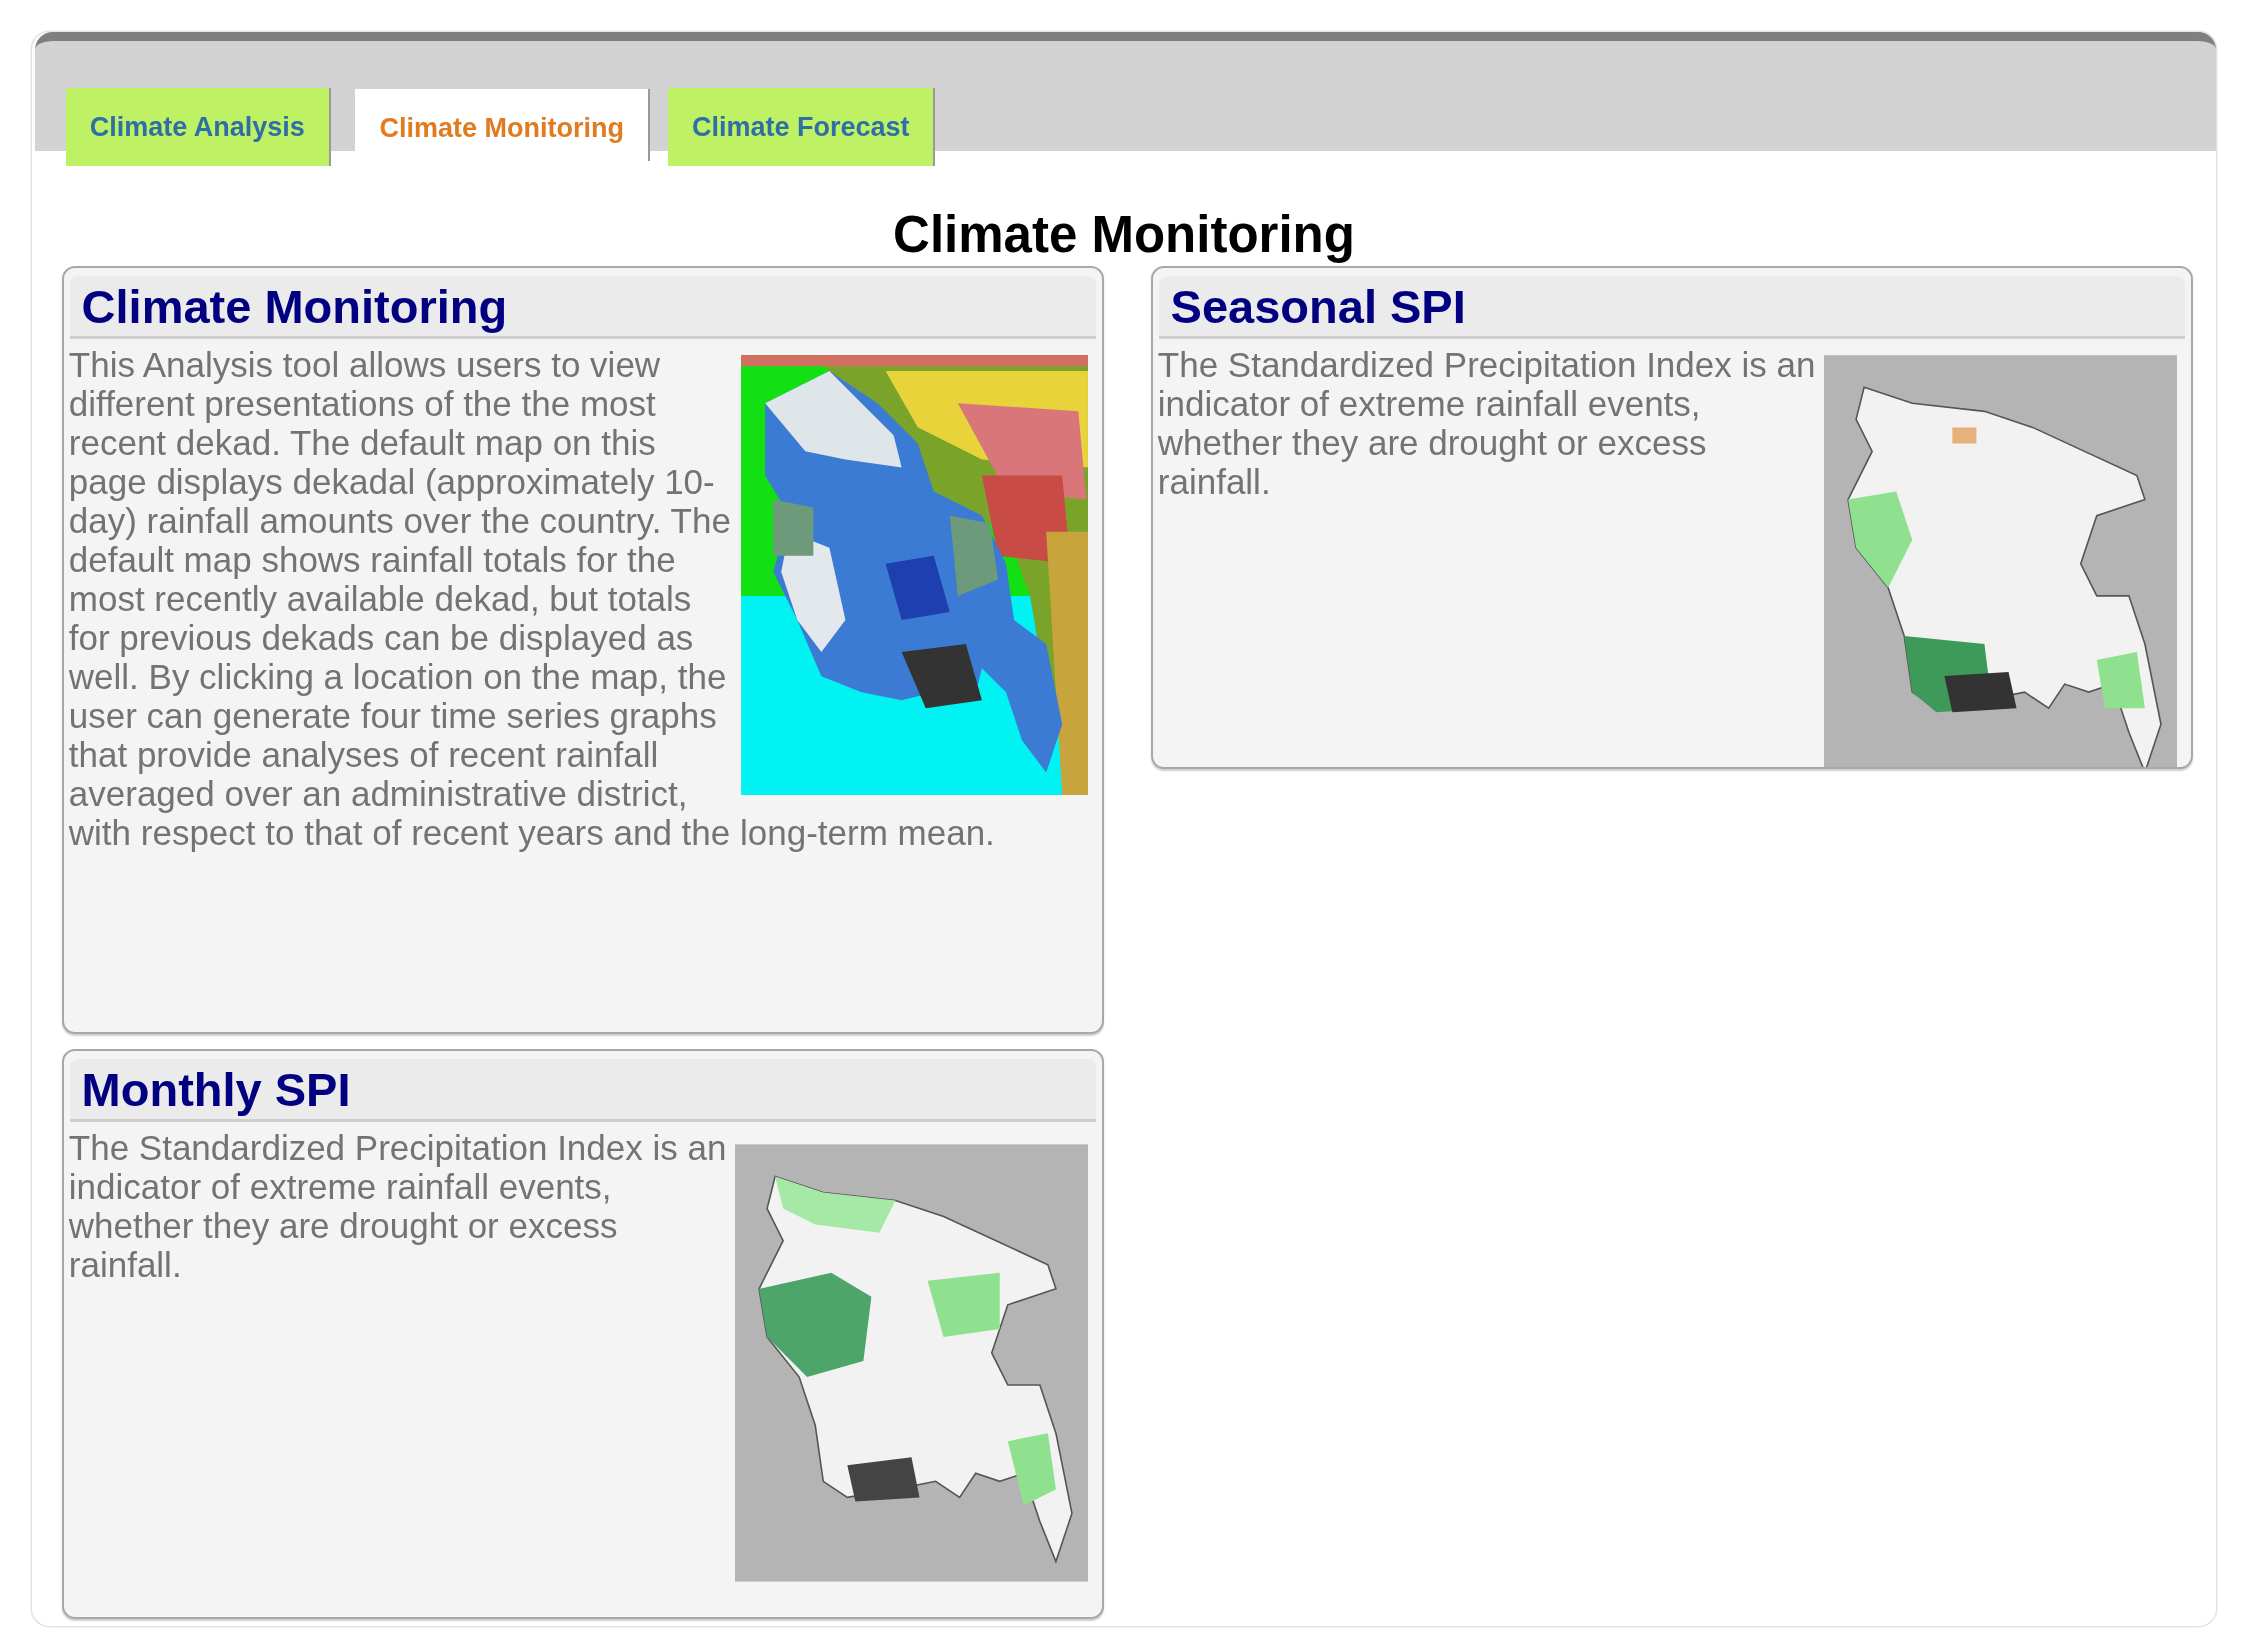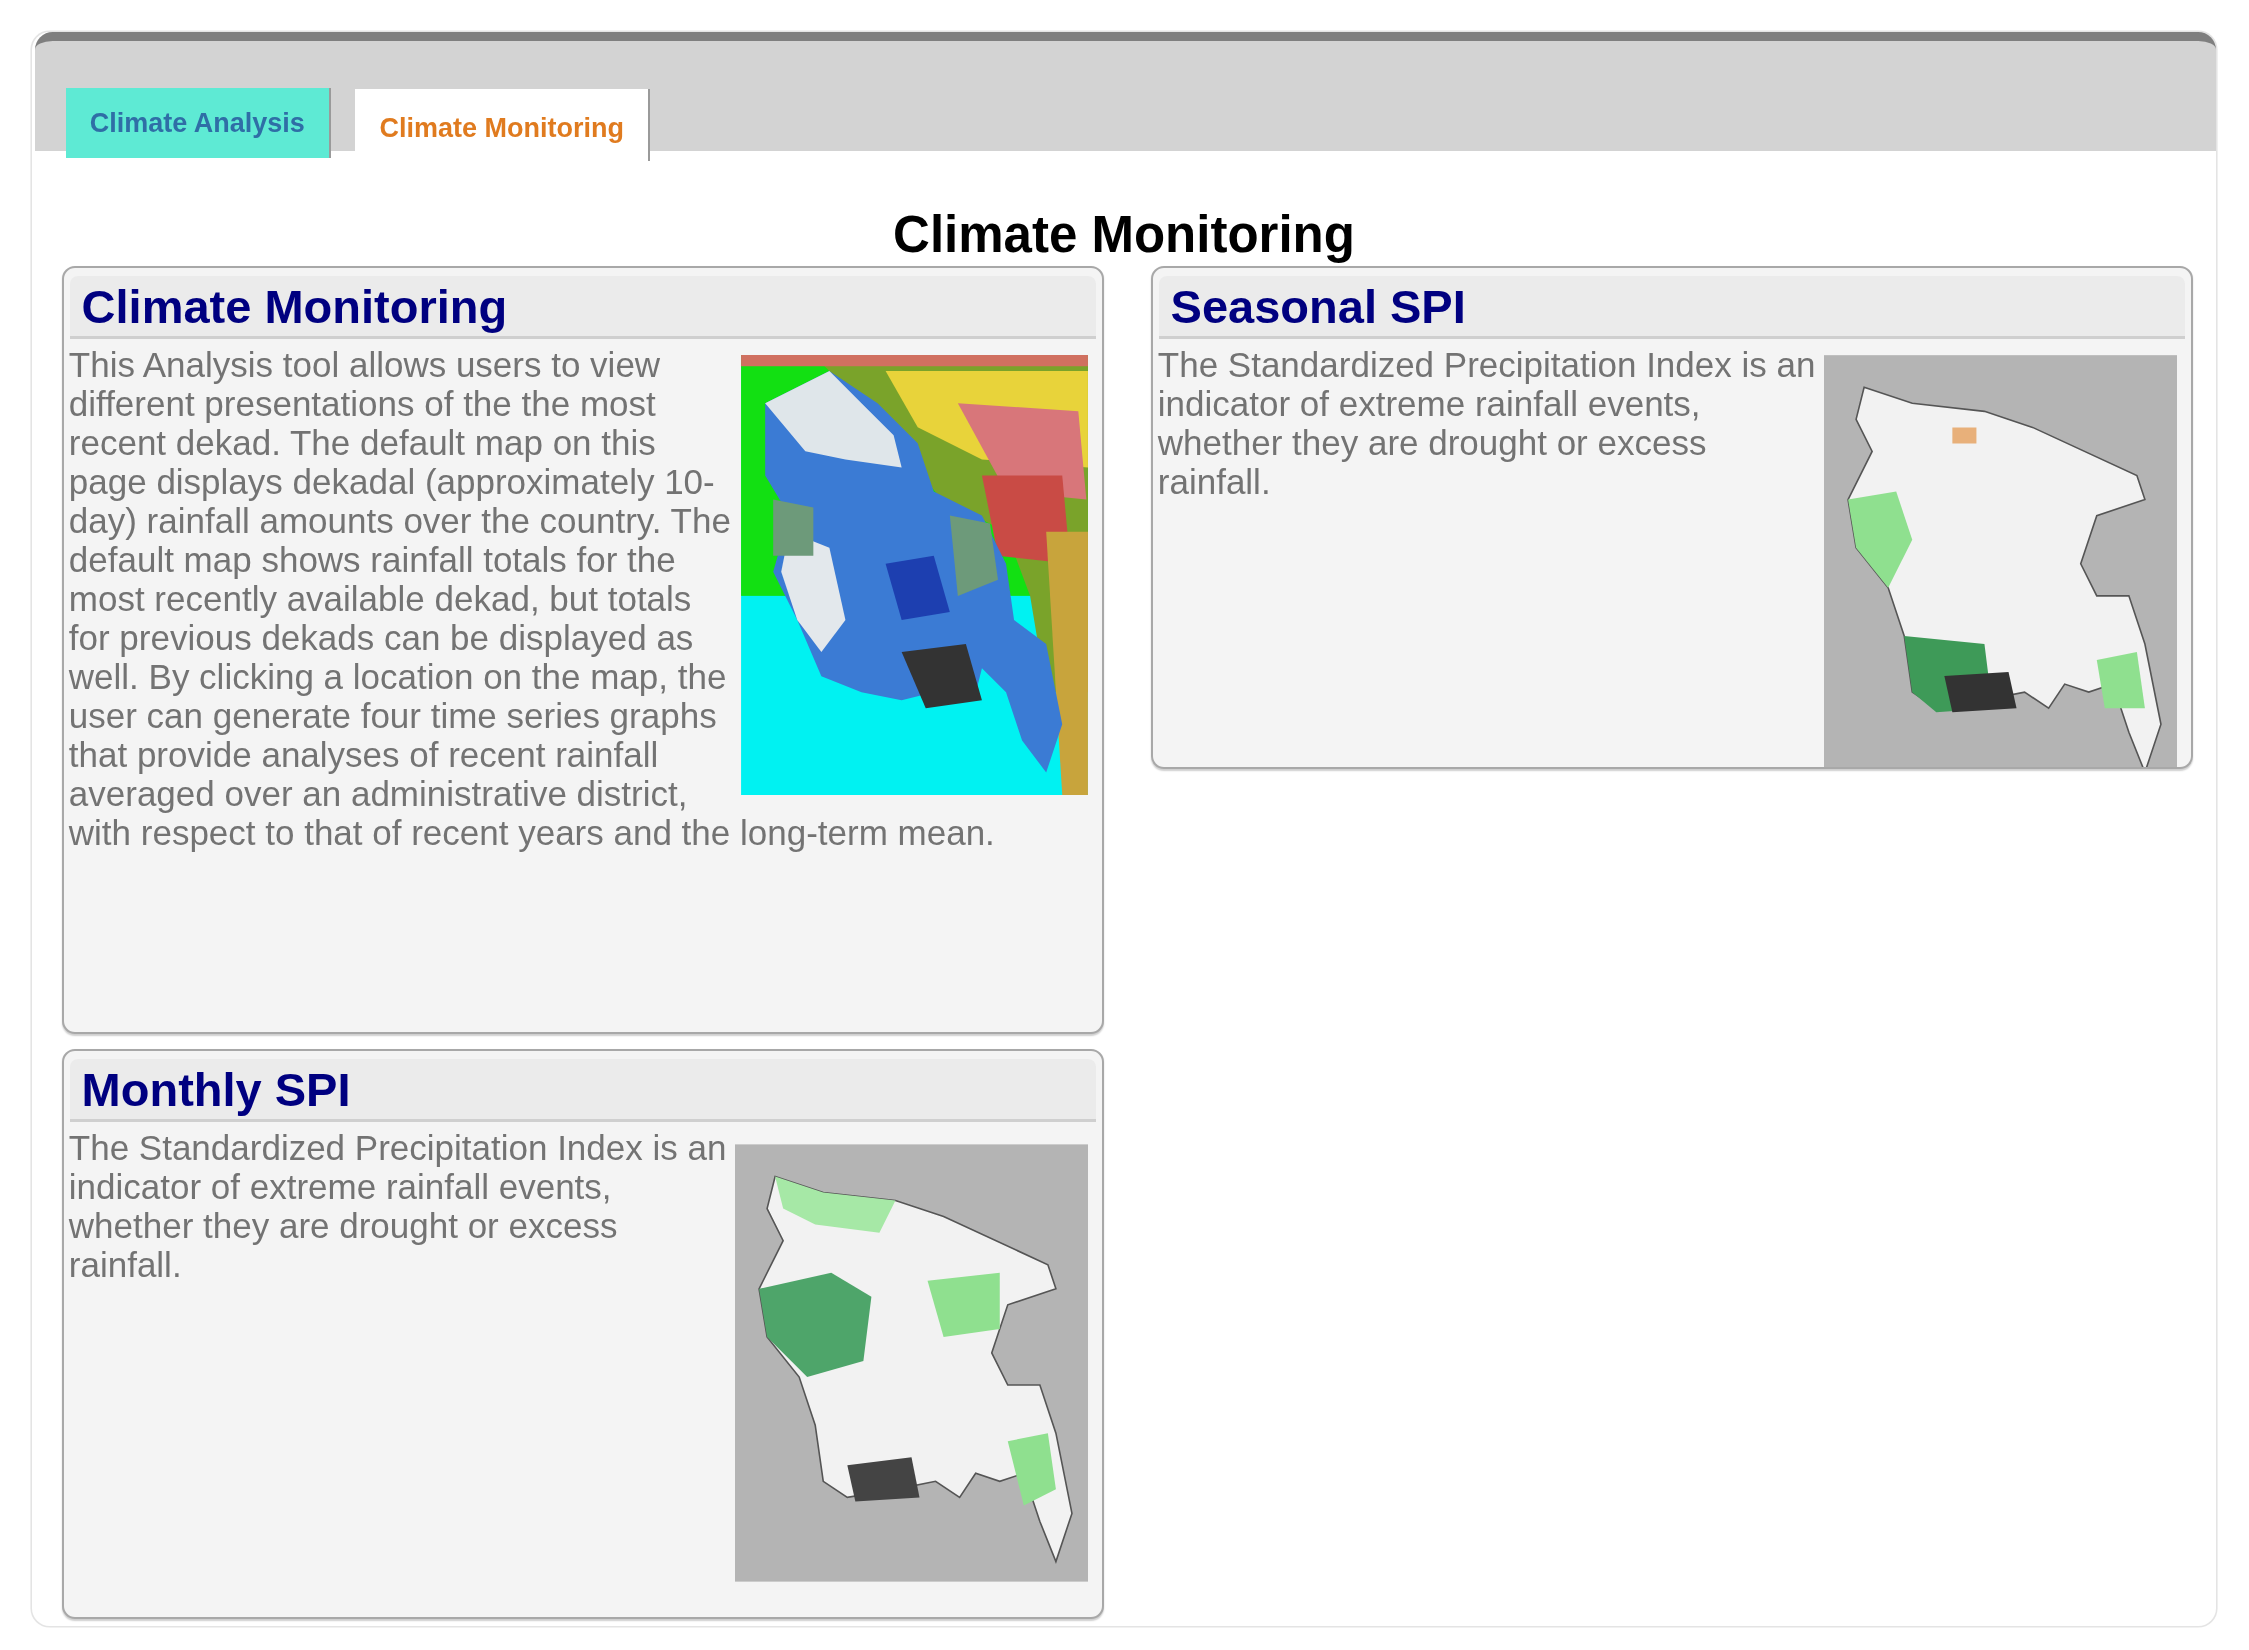--- a/index.html
+++ b/index.html
@@ -1,35 +1,36 @@
 <!DOCTYPE html>
 <html style="font-size:13px"><head>
 <meta charset="utf-8">
 <style>
   html, body { margin:0; padding:0; background:#ffffff; }
   body { width:2250px; height:1651px; position:relative; overflow:hidden; font-family:"Liberation Sans", sans-serif; }
   .frame { position:absolute; left:32px; top:32px; width:2184px; height:1594px; border-radius:17.7px; background:#fff; box-shadow:0 0 0 1.6px #e4e4e4; }
   .tabbar { position:absolute; left:3.2px; top:0; right:0; height:119px; background:#d3d3d3; border-top:9.6px solid #7f7f7f; border-radius:17.7px 17.7px 0 0; box-sizing:border-box; }
-  .tab { position:absolute; top:47px; height:70px; background:#5eead4; border-right:2.4px solid #9a9a9a; box-sizing:border-box; font-weight:bold; font-size:27px; display:flex; align-items:center; justify-content:center; color:#2f6ea6; cursor:pointer; }
+  .tab { position:absolute; top:47px; height:78px; background:#bef264; border-right:2.4px solid #9a9a9a; box-sizing:border-box; font-weight:bold; font-size:27px; display:flex; align-items:center; justify-content:center; color:#2f6ea6; cursor:pointer; }
   .tab.active { background:#ffffff; color:#e07b1f; top:48px; height:72px; padding-top:6.4px; }
   .page-title { position:absolute; left:0; right:0; top:173px; text-align:center; font-size:51px; font-weight:bold; color:#000; }
   .card { position:absolute; background:#f4f4f4; border:2.4px solid #a8a8a8; border-radius:13px; box-sizing:border-box; overflow:hidden; box-shadow:0 1.6px 1.6px #cfcfcf; }
   .card-head { margin:8px 6.4px 0 6.4px; height:63px; background:#ebebeb; border-bottom:3.2px solid #cfcfcf; border-radius:8px 8px 0 0; box-sizing:border-box; padding-left:11.2px; display:flex; align-items:center; }
   .card-head h2 { margin:0; font-size:47px; font-weight:bold; color:#000080; }
   .card-body { padding:6.4px 8px 0 4.8px; font-size:35px; line-height:39px; color:#737373; }
   .thumb { float:right; margin:9.6px 6.4px 8px 8px; }
   .thumb svg { display:block; }
 </style>
 </head>
 <body>
 
 <div class="frame">
   <div class="tabbar">
     <div class="tab" style="left:30.5px;width:265px;">Climate Analysis</div>
     <div class="tab active" style="left:320px;width:295px;">Climate Monitoring</div>
+    <div class="tab" style="left:633px;width:267px;">Climate Forecast</div>
   </div>
 
   <div class="page-title">Climate Monitoring</div>
 
   <div class="card" style="left:30px;top:234px;width:1042px;height:768px;">
     <div class="card-head">
       <h2>Climate Monitoring</h2>
     </div>
     <div class="card-body">
       <div class="thumb">

